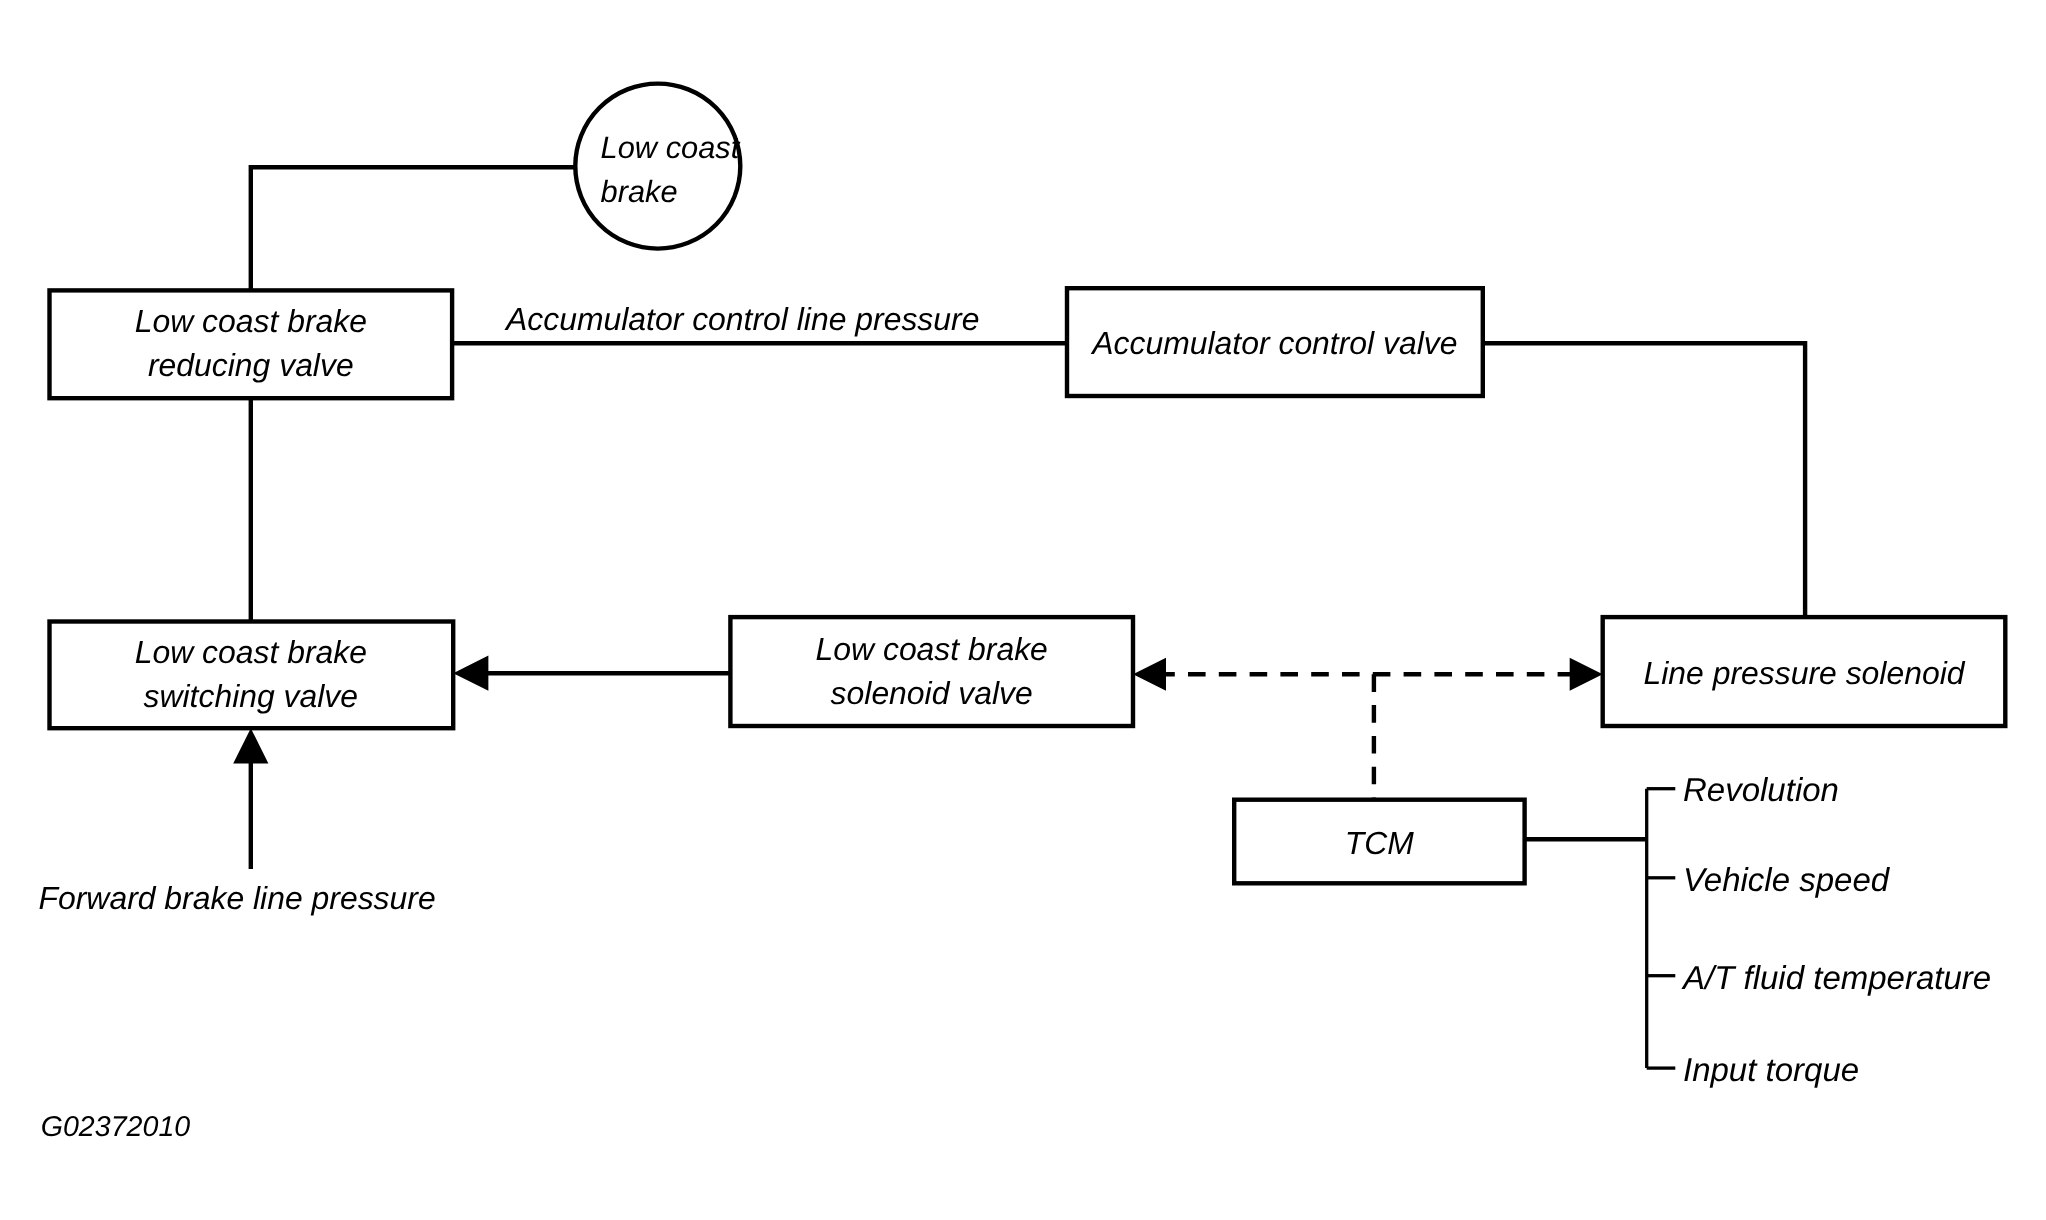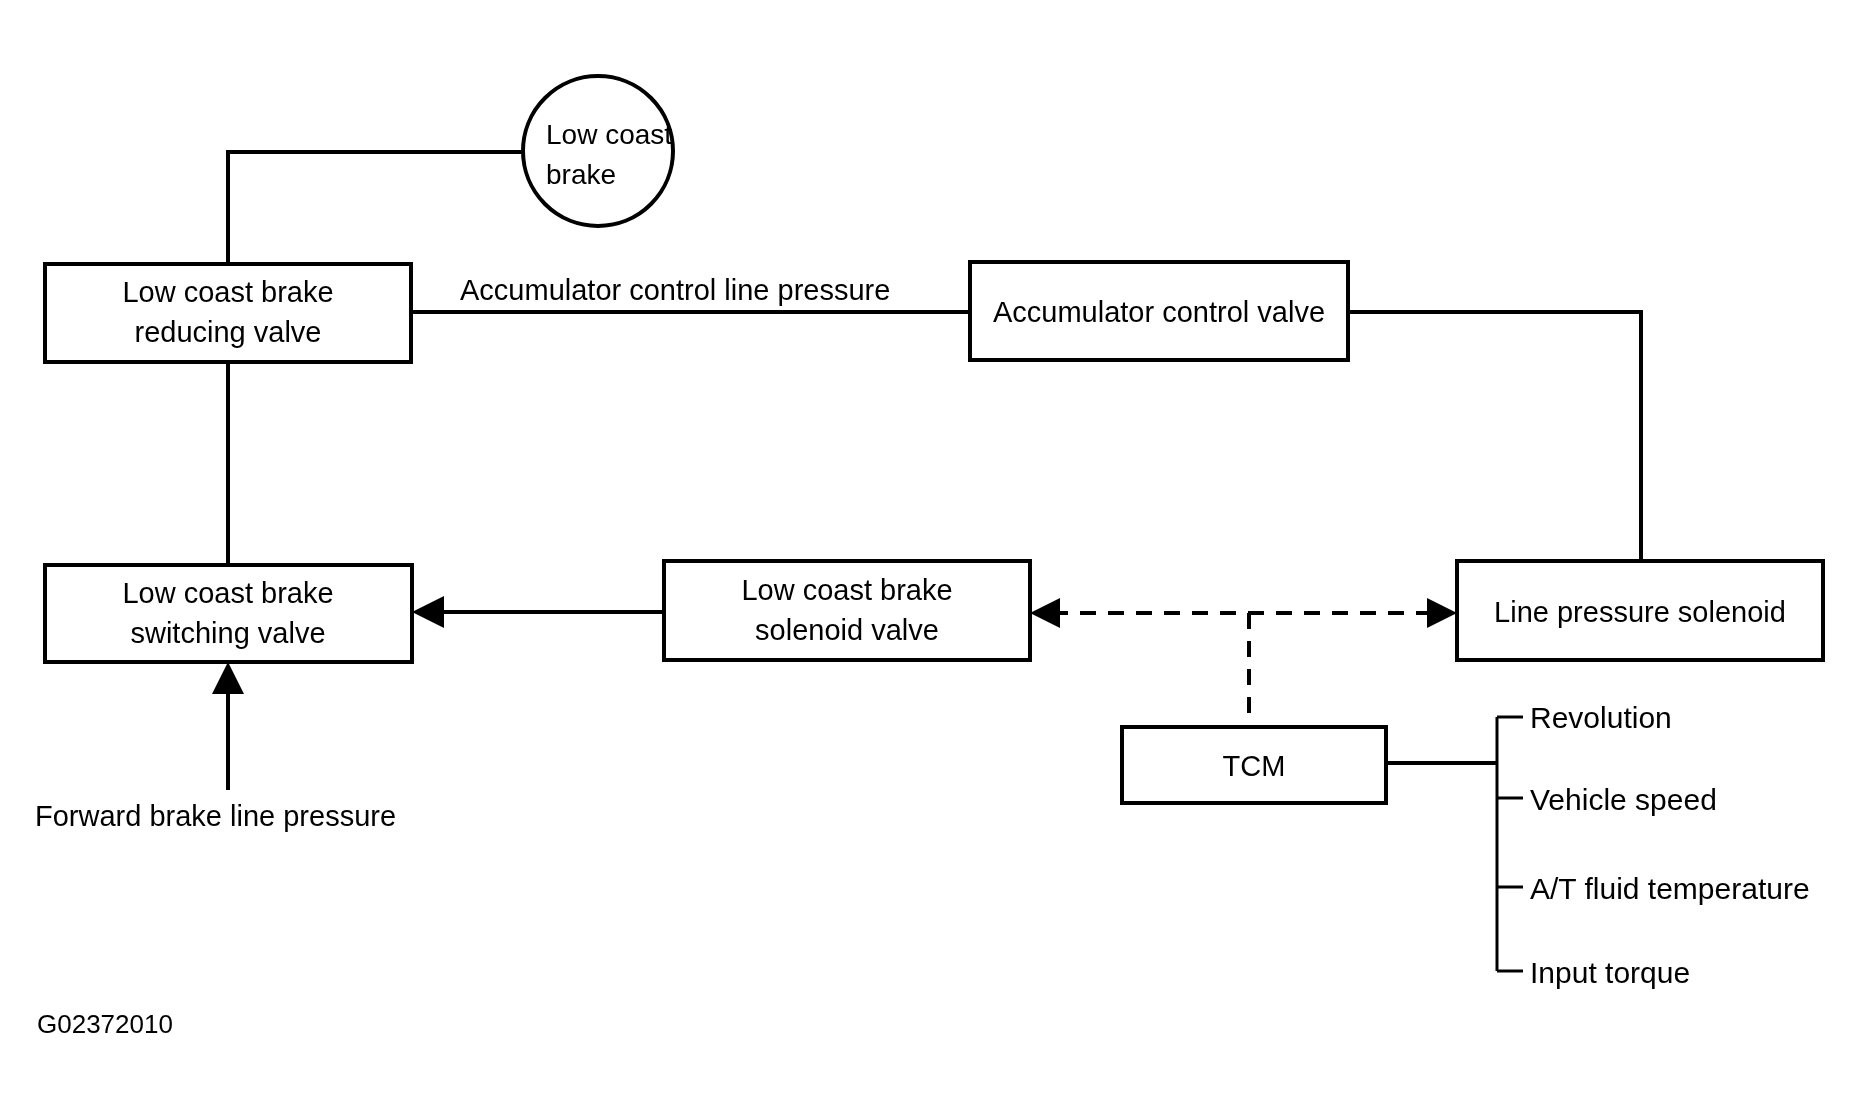--- a/index.html
+++ b/index.html
@@ -12,20 +12,21 @@
     height: 1109px;
     font-family: "Liberation Sans", sans-serif;
     color: #000000;
     overflow: hidden;
   }
   #diagram-root {
     position: relative;
     width: 1860px;
     height: 1109px;
     background: #ffffff;
+    font-style: italic;
   }
   svg.diagram {
     position: absolute;
     top: 0;
     left: 0;
     width: 1860px;
     height: 1109px;
     display: block;
   }
   .node-box {

